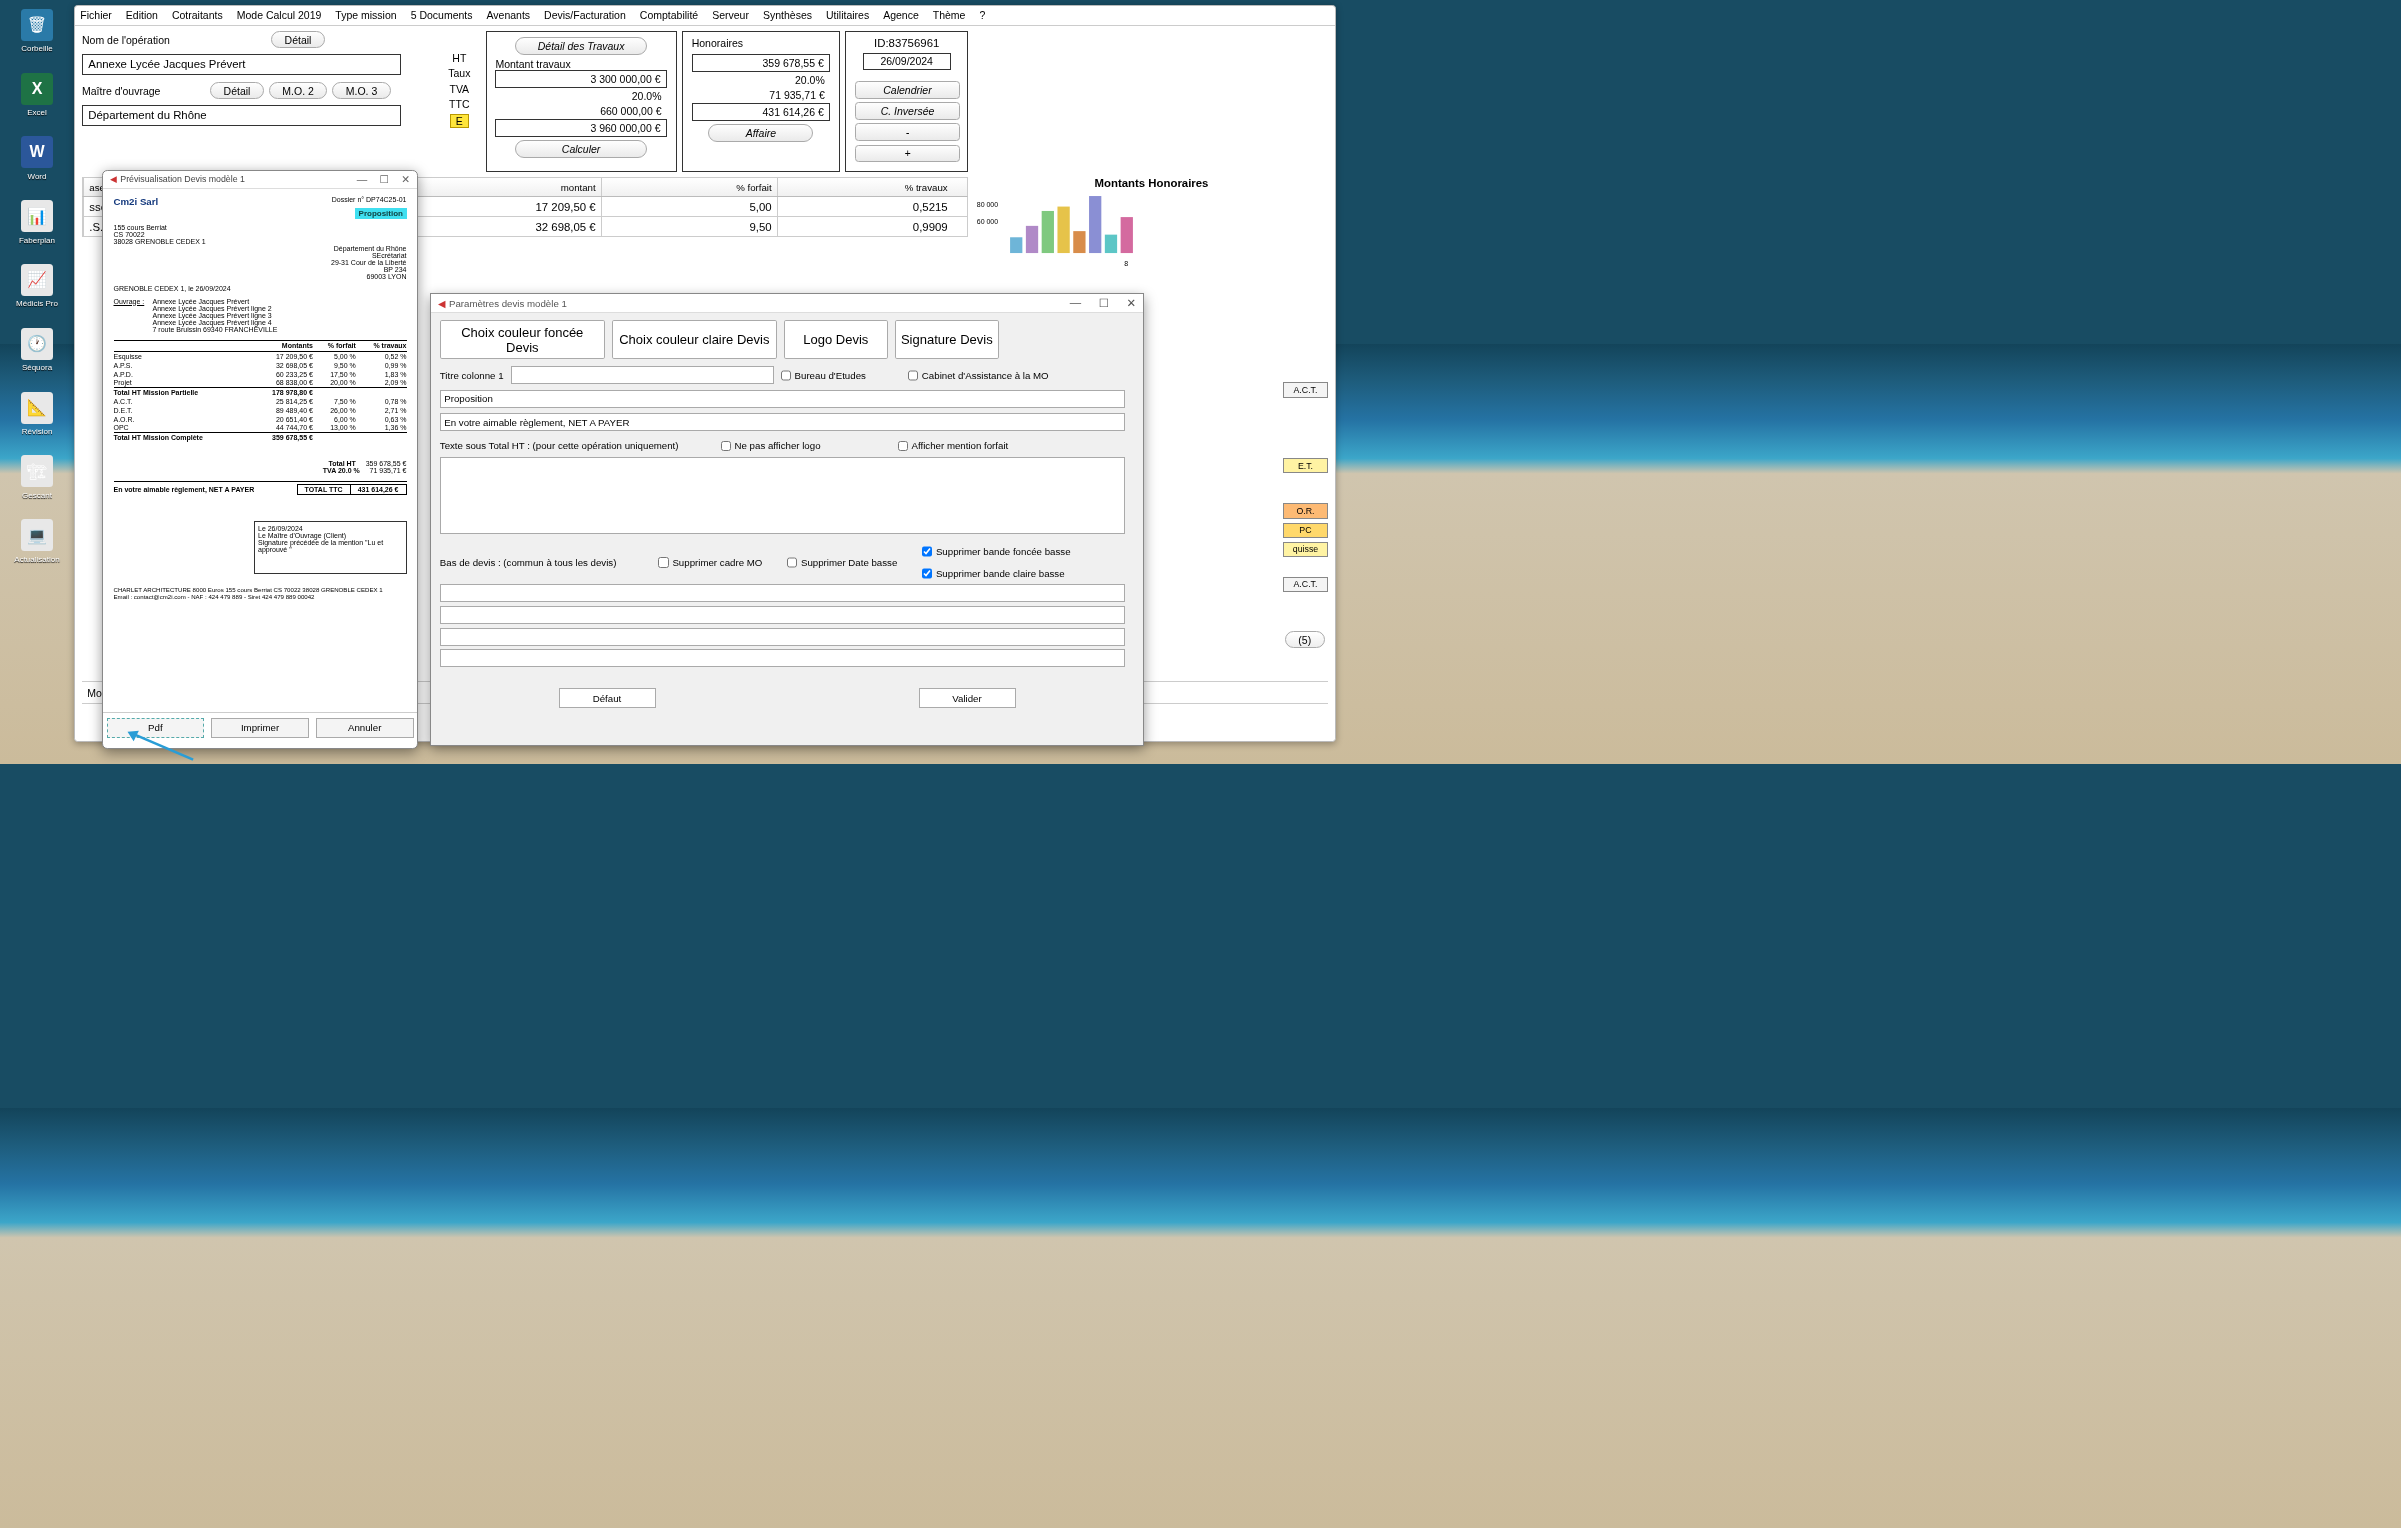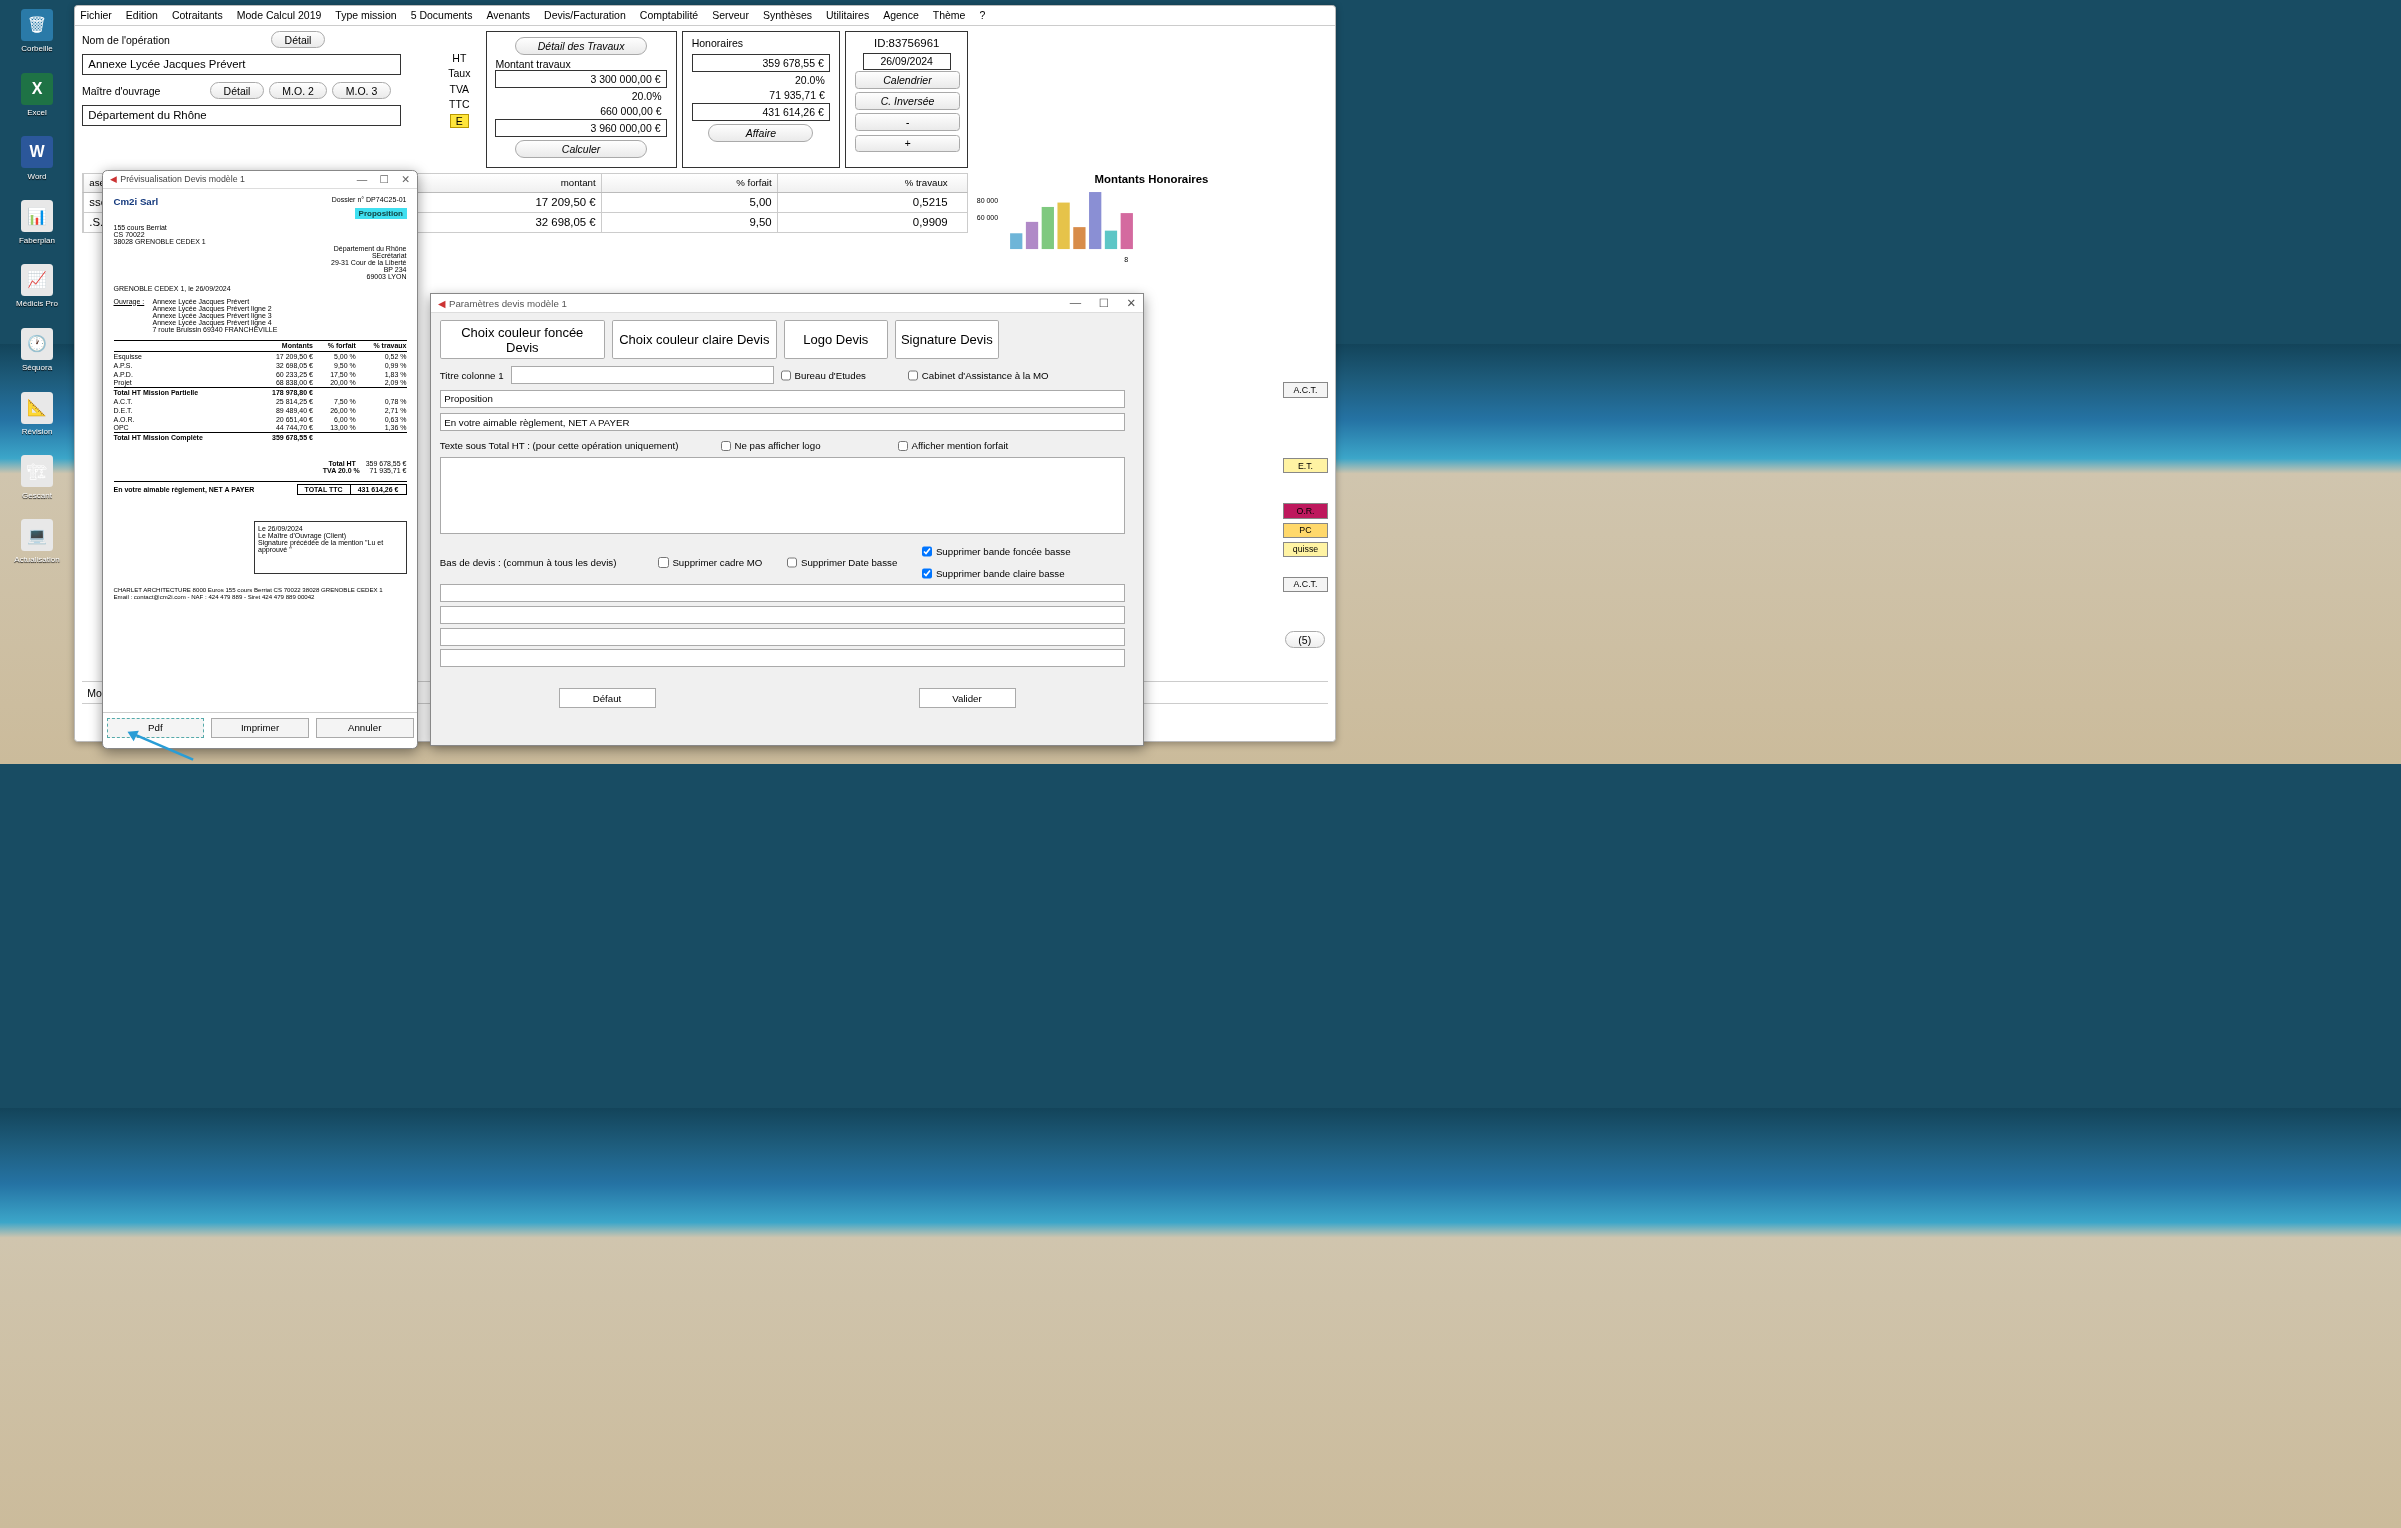--- a/index.html
+++ b/index.html
@@ -87,21 +87,21 @@
   input[type=text].fld { border:0.9px solid #aaa; padding:2.6px 3.5px; font-size:9.7px; background:#fff; }
   .chk { display:flex; align-items:center; gap:3.5px; font-size:9.7px; }
   input[type=checkbox] { width:10.5px; height:10.5px; }
   .bigarea { width:685px; height:77px; border:0.9px solid #aaa; background:#fff; }
   .ftrbtns { display:flex; gap:263px; margin-top:12.3px;justify-content:center; }
   .ftrbtns button { width:97px; border:0.9px solid #aaa; background:#fff; padding:3.5px; font-size:9.7px; cursor:pointer; }
 
   .side-badges { position:absolute; right:7px; top:376px; display:flex; flex-direction:column; gap:3.5px; z-index:3; }
   .badge { border:0.9px solid #888; padding:1.8px 8.8px; font-size:8.8px; background:#f4f4f4; text-align:center; }
   .badge.y { background:#fff3a3; }
-  .badge.g { background:#be185d; }
+  .badge.g { background:#fdba74; }
   .badge.o { background:#ffd86b; }
 
   .row5 { position:absolute; bottom:93px; right:10.5px; border:0.9px solid #aaa; background:linear-gradient(#fff,#eee); padding:1.8px 12.3px; border-radius:8.8px; font-size:10.5px;}
 
 </style>
 </head>
 <body>
 
 <div class="desktop-icons">
   <div class="dicon">
@@ -201,21 +201,21 @@
       <span class="plain" style="min-width:88px">20.0%</span>
       <span class="plain" style="min-width:88px">71 935,71 €</span>
       <span class="boxed" style="min-width:88px">431 614,26 €</span>
       <button class="btnp" style="width:70px;margin-top:3.5px">Affaire</button>
     </div>
 
 
     <div class="panel" style="width:123px;text-align:center">
       <div style="font-size:11.4px;margin-bottom:3.5px">ID:83756961</div>
       <span class="boxed" style="min-width:88px;text-align:center;display:inline-block">26/09/2024</span>
-      <button class="btnp wide" style="width:88px;margin-top:1px">Calendrier</button>
+      <button class="btnp wide" style="width:88px;margin-top:11px">Calendrier</button>
       <button class="btnp wide" style="width:88px;margin-top:3.5px">C. Inversée</button>
       <button class="btnp wide" style="width:88px;margin-top:3.5px">-</button>
       <button class="btnp wide" style="width:88px;margin-top:3.5px">+</button>
     </div>
   </div>
 
   <div class="mid">
     <div style="display:flex">
       <div style="flex:0 0 886px">
         <div class="tbl-head">

